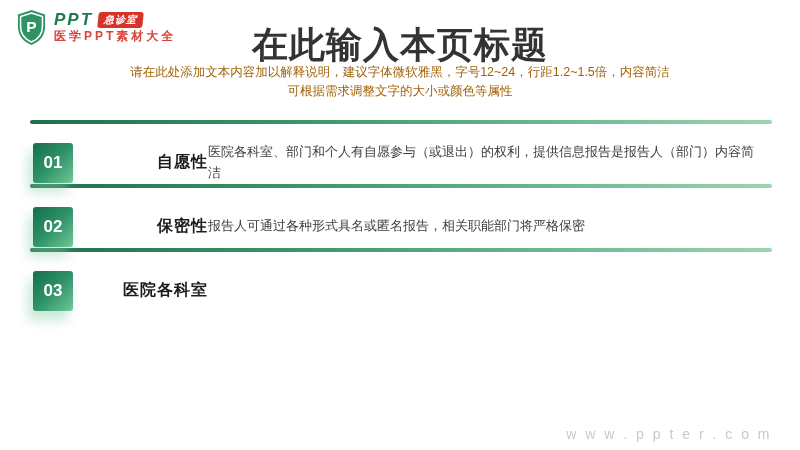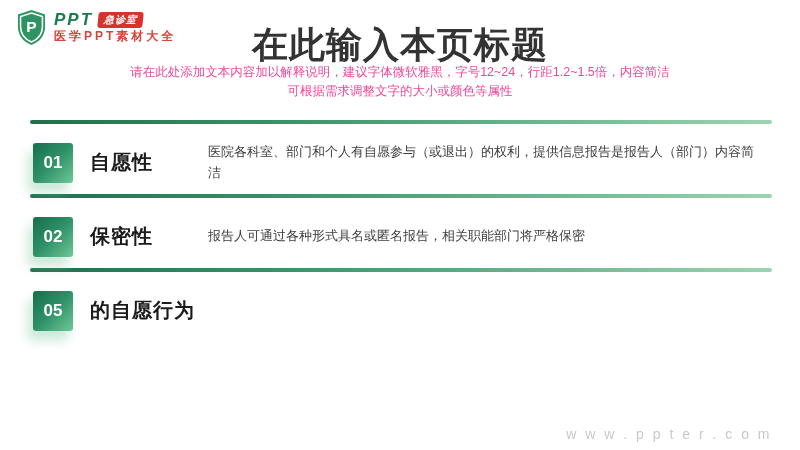--- a/index.html
+++ b/index.html
@@ -25,43 +25,43 @@
   .logo-tagline{
     color:#d6453a;font-size:12px;font-weight:bold;letter-spacing:3px;line-height:1.3;
   }
   
   .page-title{
     position:absolute;top:21px;left:120px;right:120px;text-align:center;
     font-size:36px;font-weight:bold;color:#333333;letter-spacing:1px;
   }
   .page-subtitle{
     position:absolute;top:63px;left:70px;right:70px;text-align:center;
-    font-size:12.5px;color:#ec4899;line-height:1.55;
+    font-size:12.5px;color:#a16207;line-height:1.55;
   }
   
   .list{position:absolute;left:30px;top:120px;width:742px;}
-  .item{height:74px;}
+  .item{height:64px;}
   .divider{
     height:4px;border-radius:2px;
     background:linear-gradient(90deg,#1f6f4c 0%,#3a9468 35%,#9bd4b1 100%);
   }
   .row{display:flex;align-items:center;height:77px;padding-left:3px;box-sizing:border-box;}
   .num-badge{
     width:40px;height:40px;border-radius:3px;flex:0 0 auto;
     display:flex;align-items:center;justify-content:center;
     color:#ffffff;font-weight:bold;font-size:17px;
     background:linear-gradient(135deg,#156f4b 0%,#2f9168 50%,#6fc897 100%);
     box-shadow:-5px 9px 12px rgba(130,205,165,0.45);
   }
   .num-badge.green2{
     background:linear-gradient(135deg,#1f7f45 0%,#3fa34d 45%,#7fca70 100%);
   }
   .item-title{
     width:118px;margin-left:17px;flex:0 0 auto;
-    font-size:20px;font-weight:bold;color:#1c1c1c;letter-spacing:1px;
+    font-size:16px;font-weight:bold;color:#1c1c1c;letter-spacing:1px;text-align:right;
   }
   .item-desc{
     flex:1;max-width:552px;
     font-size:13px;color:#3d3d3d;line-height:1.6;
   }
   
   .watermark{
     position:absolute;right:28px;bottom:8px;
     font-size:14px;color:#c9c9c9;letter-spacing:2.5px;
   }
@@ -106,21 +106,21 @@
     <div class="row">
       <div class="num-badge">02</div>
       <div class="item-title">保密性</div>
       <div class="item-desc">报告人可通过各种形式具名或匿名报告，相关职能部门将严格保密</div>
     </div>
   </div>
 
   <div class="item">
     <div class="divider"></div>
     <div class="row">
-      <div class="num-badge">05</div>
-      <div class="item-title">的自愿行为</div>
+      <div class="num-badge">03</div>
+      <div class="item-title">医院各科室</div>
     </div>
   </div>
 
 
 </div>
 
 <div class="watermark">w w w . p p t e r . c o m</div>
 
 </body></html>

